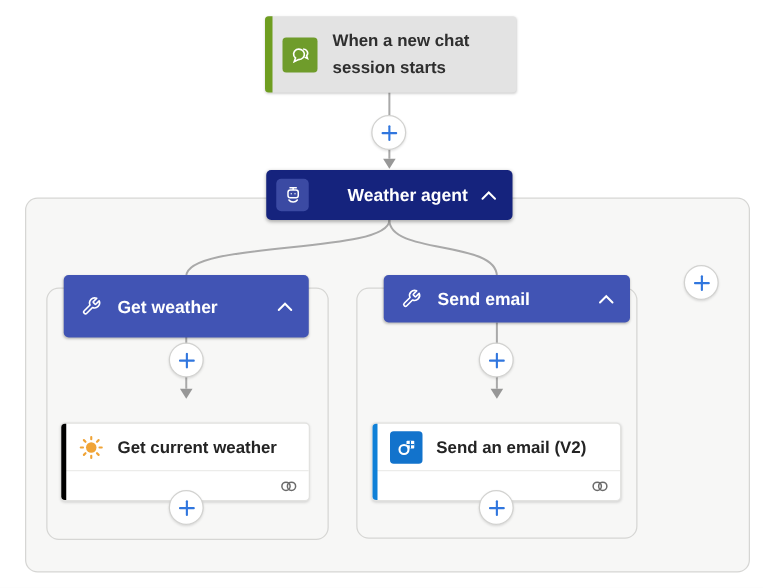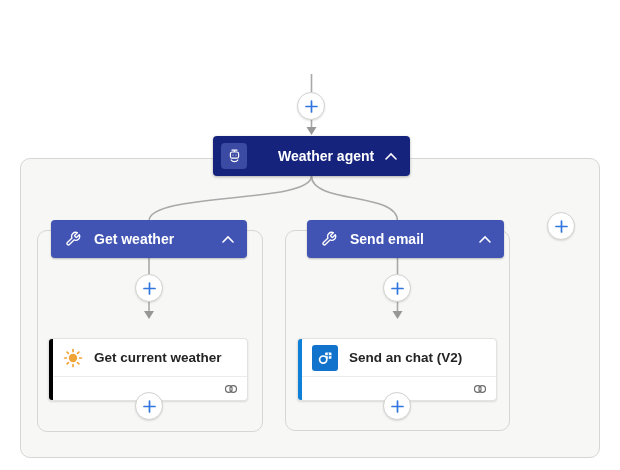--- a/index.html
+++ b/index.html
@@ -71,20 +71,30 @@
       <path d="M149,258 V311"></path>
       <path d="M397.5,258 V311"></path>
     </g>
     <g fill="#979797" stroke="none">
       <polygon points="306.5,127 316.5,127 311.5,135"></polygon>
       <polygon points="144,311 154,311 149,319"></polygon>
       <polygon points="392.5,311 402.5,311 397.5,319"></polygon>
     </g>
   </svg>
 
+  <div class="abs trigger" style="left:212px;top:13px;width:201px;height:61px;">
+    <span class="bar" style="background:#6E9D20;"></span>
+    <span class="t-icon" style="background:#6F9C2B;">
+      <svg width="18" height="18" viewBox="0 0 18 18" fill="none" stroke="#ffffff" stroke-width="1.3">
+        <path d="M6.2,4.6 a4.6,4.2 0 1 1 1.6,8.1 l-3.4,1.6 1,-2.9 a4.6,4.2 0 0 1 0.8,-6.8 z"></path>
+        <path d="M11.5,4.2 a3.6,3.3 0 0 1 2.8,5.4 l0.7,2.2 -2.4,-1.1"></path>
+      </svg>
+    </span>
+    <span class="t-text">When a new chat session starts</span>
+  </div>
 
   <button class="abs plus" style="left:297px;top:92px;">
     <svg width="13" height="13" viewBox="0 0 13 13">
       <g stroke="#3076DE" stroke-width="1.7" stroke-linecap="round">
           <path d="M6.5,1 V12"></path>
           <path d="M1,6.5 H12"></path>
         </g>
     </svg>
   </button>
 
@@ -100,21 +110,21 @@
       </svg>
     </span>
     <span class="a-text">Weather agent</span>
     <span class="chev">
       <svg width="14" height="9" viewBox="0 0 14 9" fill="none" stroke="#ffffff" stroke-width="1.6" stroke-linecap="round">
         <polyline points="2,7 7,2 12,7"></polyline>
       </svg>
     </span>
   </div>
 
-  <div class="abs hdr" style="left:51px;top:220px;width:196px;height:38px;background:#4154B4;">
+  <div class="abs hdr" style="left:51px;top:220px;width:196px;height:50px;background:#4154B4;">
     <span class="h-icon">
       <svg width="16" height="16" viewBox="0 0 24 24" fill="none" stroke="#ffffff" stroke-width="2" stroke-linecap="round" stroke-linejoin="round">
         <path d="M14.7 6.3a1 1 0 0 0 0 1.4l1.6 1.6a1 1 0 0 0 1.4 0l3.77-3.77a6 6 0 0 1-7.94 7.94l-6.91 6.91a2.12 2.12 0 0 1-3-3l6.91-6.91a6 6 0 0 1 7.94-7.94l-3.76 3.76z"></path>
       </svg>
     </span>
     <span class="h-text">Get weather</span>
     <span class="chev">
       <svg width="14" height="9" viewBox="0 0 14 9" fill="none" stroke="#ffffff" stroke-width="1.6" stroke-linecap="round">
         <polyline points="2,7 7,2 12,7"></polyline>
       </svg>
@@ -190,21 +200,21 @@
           <g fill="#ffffff">
             <rect x="9.2" y="3.6" width="6.2" height="6.2" rx="0.6"></rect>
           </g>
           <g stroke="#1273CC" stroke-width="1">
             <path d="M12.3,3.6 V9.8"></path>
               <path d="M9.2,6.7 H15.4"></path>
           </g>
           <circle cx="7.2" cy="10.6" r="3.6" fill="#1273CC" stroke="#ffffff" stroke-width="1.7"></circle>
         </svg>
       </span>
-      <span class="c-text">Send an chat (V2)</span>
+      <span class="c-text">Send an email (V2)</span>
     </div>
     <div class="c-foot">
       <span>
         <svg width="16" height="12" viewBox="0 0 16 12" fill="none" stroke="#6b6b6b" stroke-width="1.2">
           <circle cx="5.8" cy="6" r="3.3"></circle>
           <circle cx="10.2" cy="6" r="3.3"></circle>
         </svg>
       </span>
     </div>
   </div>

